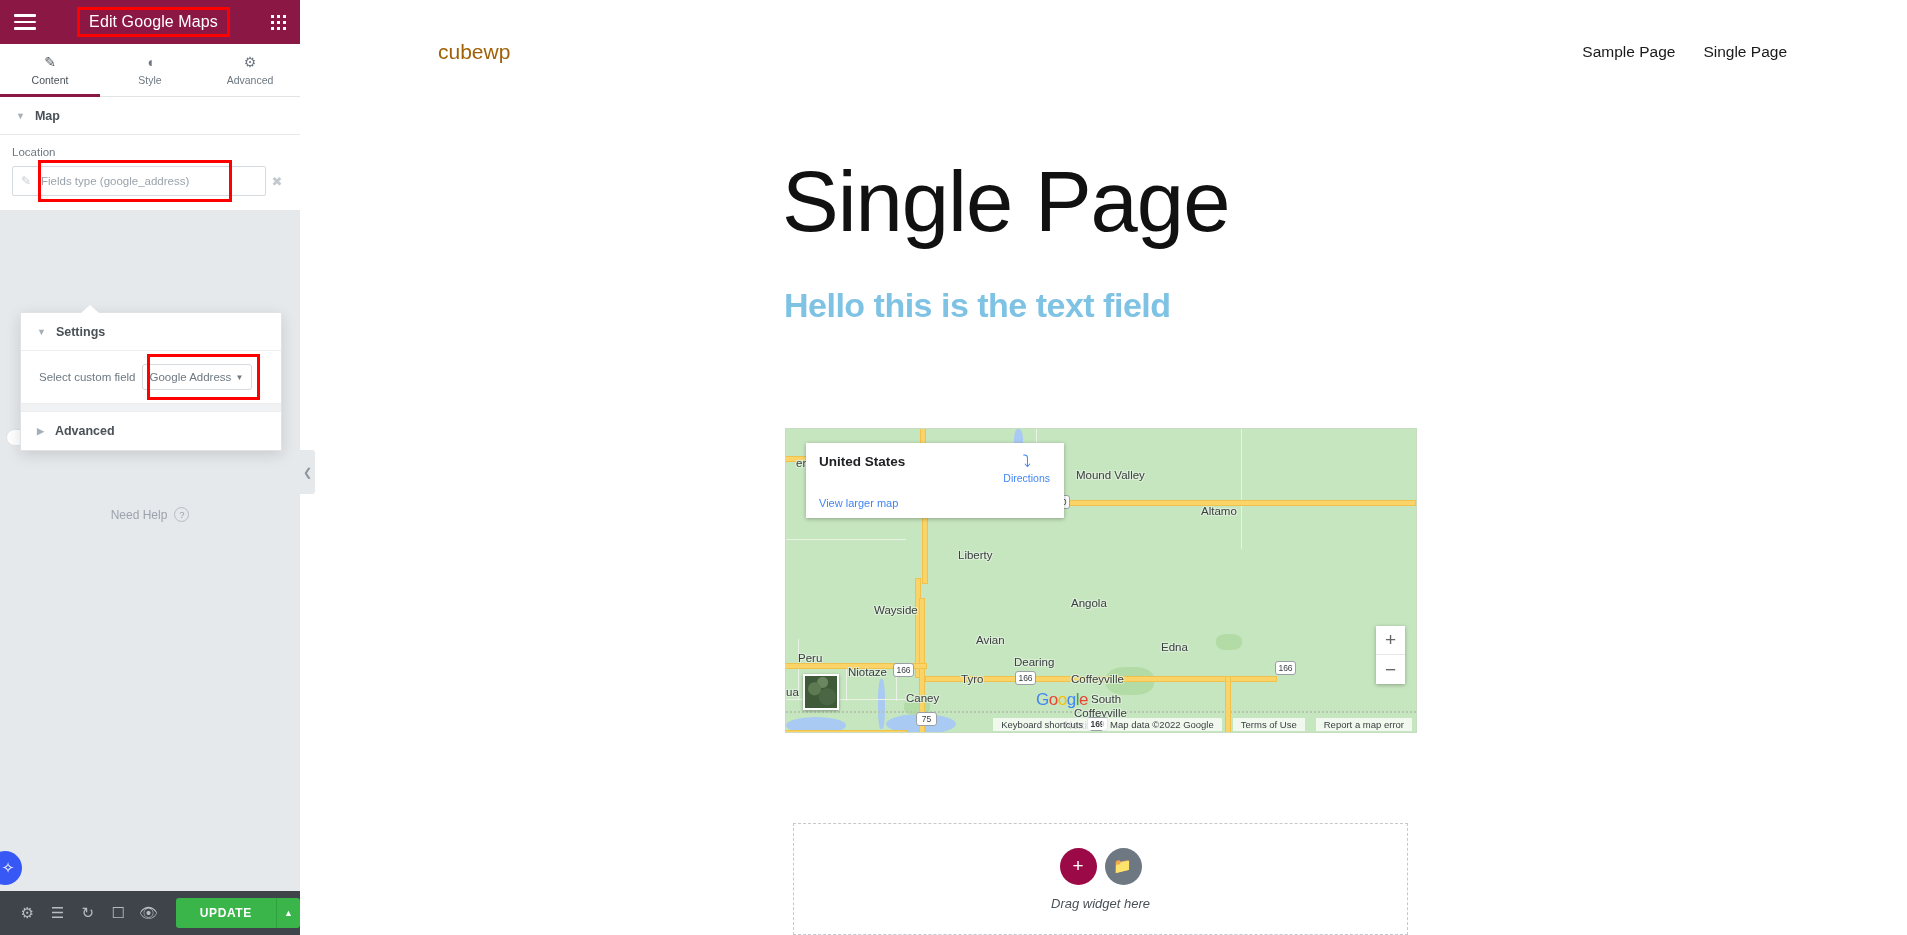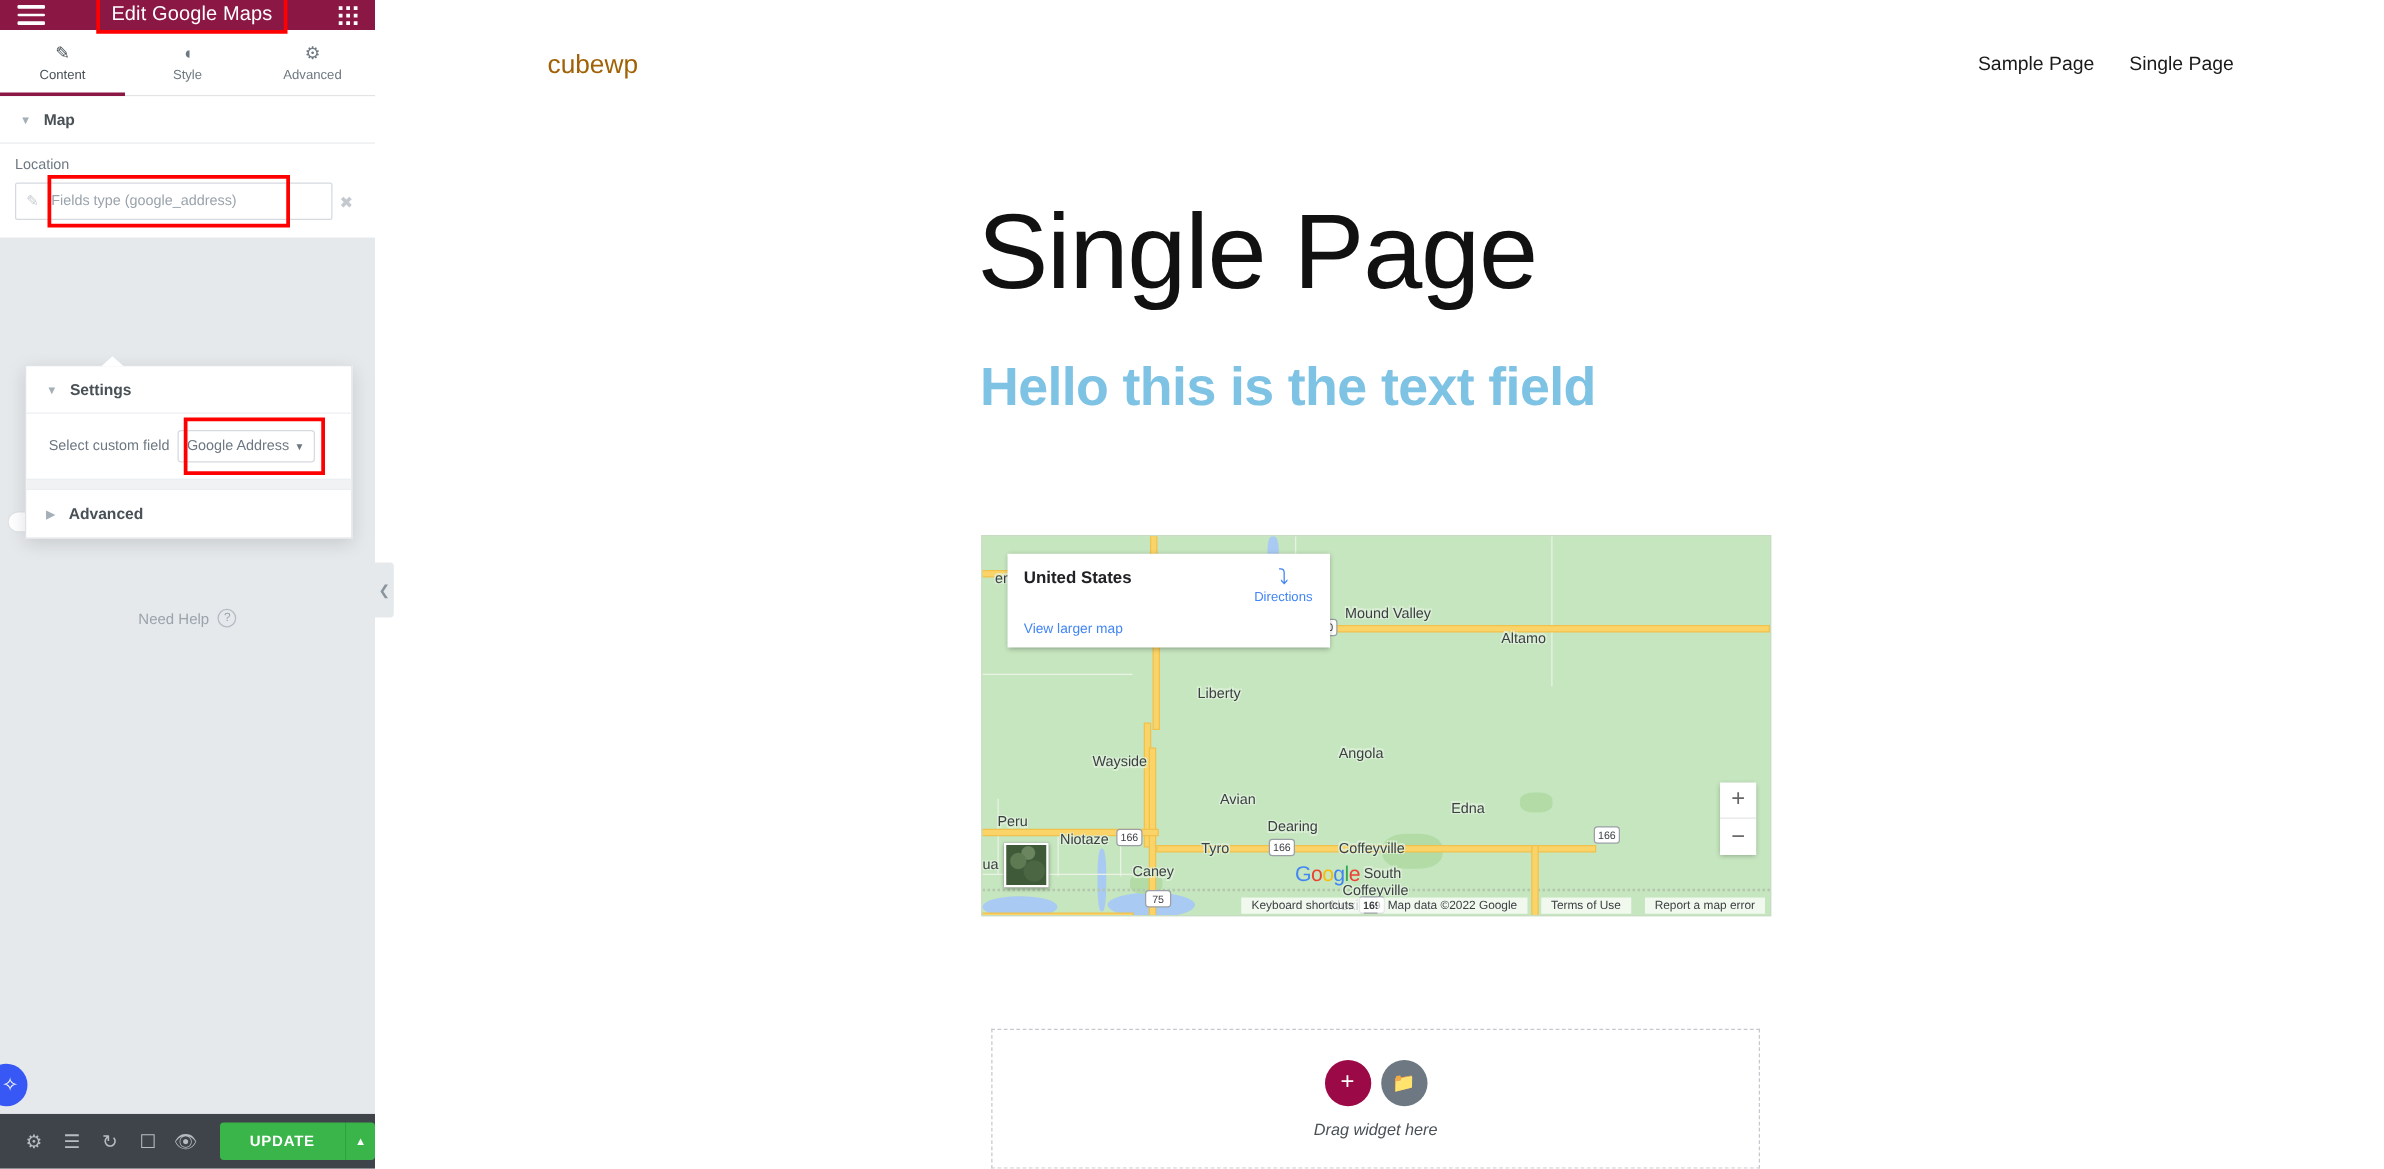--- a/index.html
+++ b/index.html
@@ -13,21 +13,21 @@
 
   
   #panel {
     position: absolute; left: 0; top: 0;
     width: 300px; height: 935px;
     background: #e6e9ec;
     z-index: 50;
     display: flex; flex-direction: column;
   }
   #panel-header {
-    height: 24px; background: #8b1744;
+    height: 44px; background: #8b1744;
     display: flex; align-items: center; justify-content: space-between;
     padding: 0 14px; flex: none;
   }
   .hamburger { width: 22px; display: flex; flex-direction: column; gap: 4px; cursor: pointer; }
   .hamburger i { display: block; height: 2.5px; background: #fff; border-radius: 1px; }
   #panel-title-wrap { position: relative; }
   #panel-title {
     color: #ffffff; font-size: 16px; font-weight: 500;
     letter-spacing: .1px; padding: 3px 9px;
     border: 3px solid #ff0000;
@@ -187,21 +187,21 @@
   }
   #site-logo { font-size: 21px; color: #a16207; font-weight: 400; }
   #site-nav { display: flex; gap: 28px; }
   #site-nav a { font-size: 15.5px; color: #1a1a1a; text-decoration: none; cursor: pointer; }
 
   #page-title {
     margin: 55px 0 0 482px; font-size: 85px; font-weight: 400;
     color: #111111; letter-spacing: -1px; line-height: 1;
   }
   #text-field {
-    margin: 42px 0 0 484px; font-size: 43px; font-weight: 700;
+    margin: 42px 0 0 484px; font-size: 34px; font-weight: 700;
     color: #7ec2e4; letter-spacing: -.5px;
   }
 
   
   #map {
     position: absolute; left: 485px; top: 428px;
     width: 632px; height: 305px; overflow: hidden;
     background: #cfe6c8; border: 1px solid #c8dcc2;
   }
   #map-canvas { position: absolute; inset: 0; background: #c6e6bf; }
@@ -443,21 +443,21 @@
         <div class="road" style="left:159px;top:72px;width:470px;"></div>
         <div class="road v" style="left:137px;top:54px;height:100px;"></div>
         <div class="road v" style="left:130px;top:150px;height:98px;"></div>
         <div class="road v" style="left:134px;top:170px;height:135px;"></div>
         <div class="road" style="left:0;top:235px;width:140px;"></div>
         <div class="road" style="left:140px;top:248px;width:350px;"></div>
         <div class="road v" style="left:440px;top:248px;height:58px;"></div>
         <div class="road" style="left:0;top:302px;width:120px;"></div>
 
         <div class="mlabel" style="left:10px;top:28px;">endence</div>
-        <div class="mlabel" style="left:290px;top:56px;">Mound Valley</div>
+        <div class="mlabel" style="left:290px;top:40px;">Mound Valley</div>
         <div class="mlabel" style="left:415px;top:76px;">Altamo</div>
         <div class="mlabel" style="left:172px;top:120px;">Liberty</div>
         <div class="mlabel" style="left:285px;top:168px;">Angola</div>
         <div class="mlabel" style="left:88px;top:175px;">Wayside</div>
         <div class="mlabel" style="left:190px;top:205px;">Avian</div>
         <div class="mlabel" style="left:375px;top:212px;">Edna</div>
         <div class="mlabel" style="left:12px;top:223px;">Peru</div>
         <div class="mlabel" style="left:62px;top:237px;">Niotaze</div>
         <div class="mlabel" style="left:228px;top:227px;">Dearing</div>
         <div class="mlabel" style="left:175px;top:244px;">Tyro</div>

